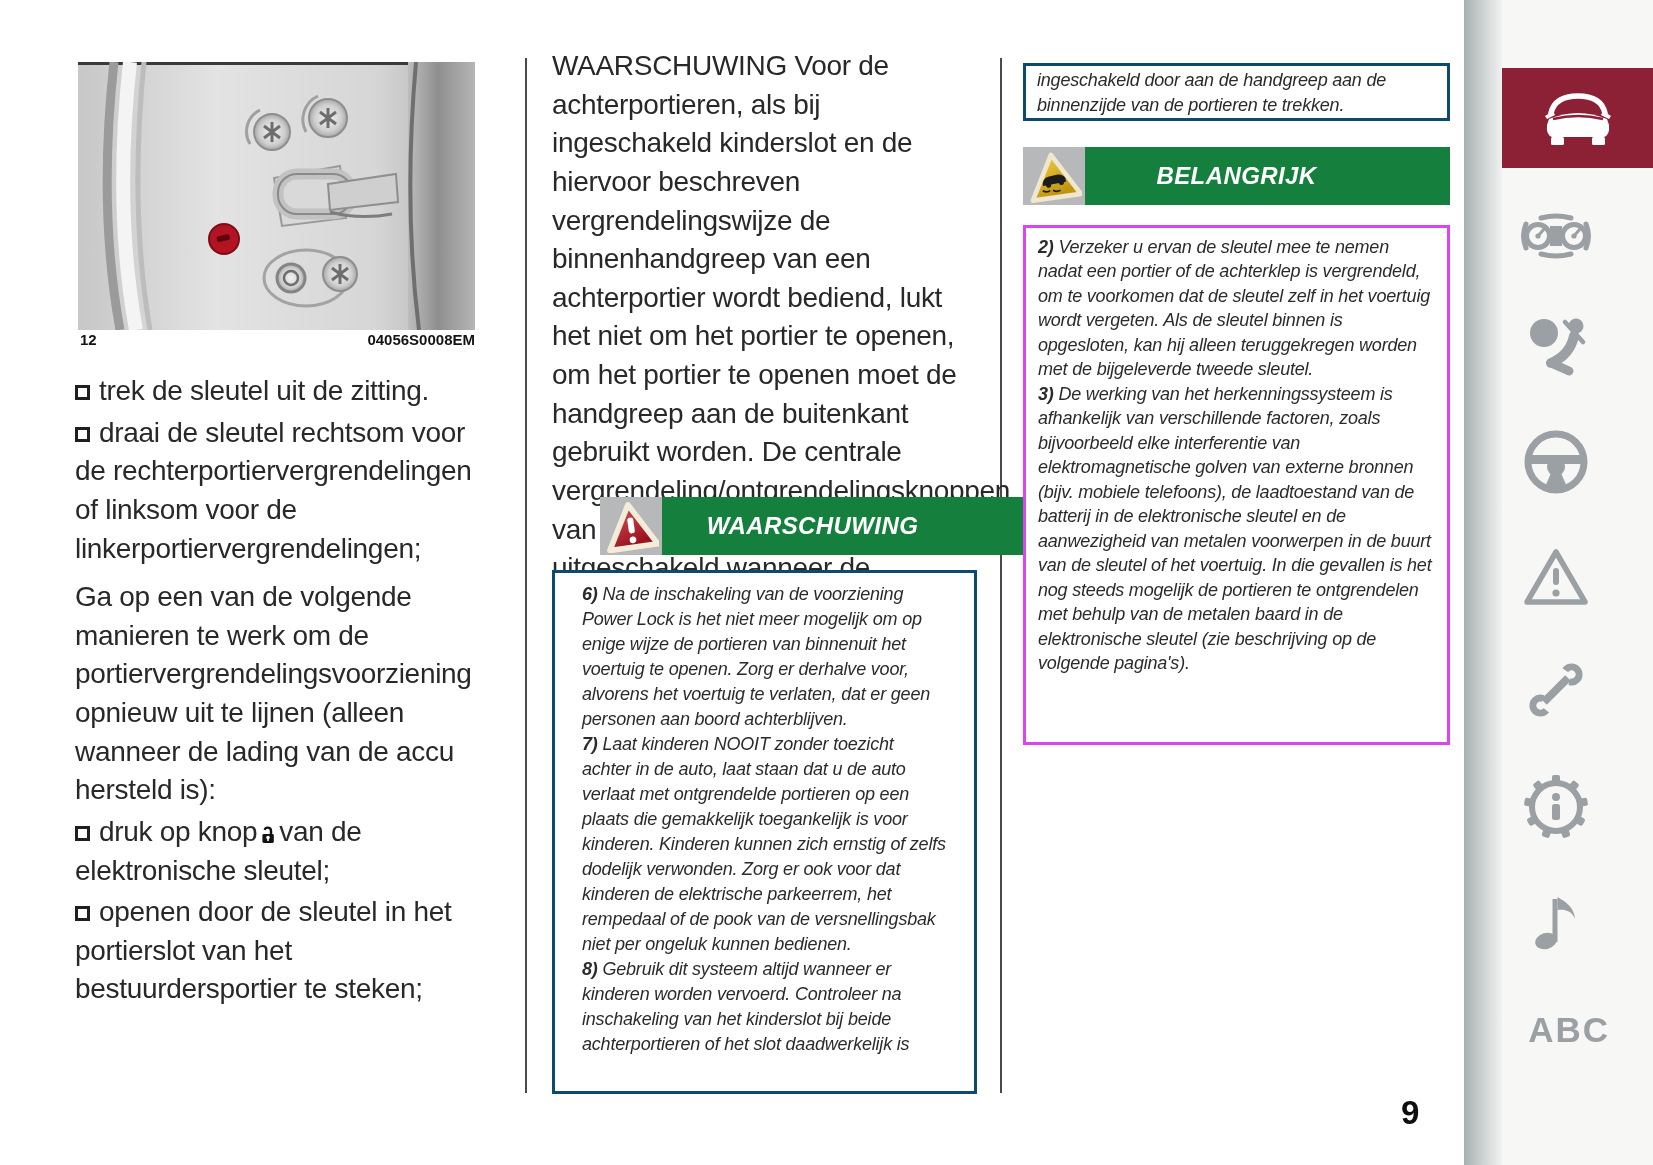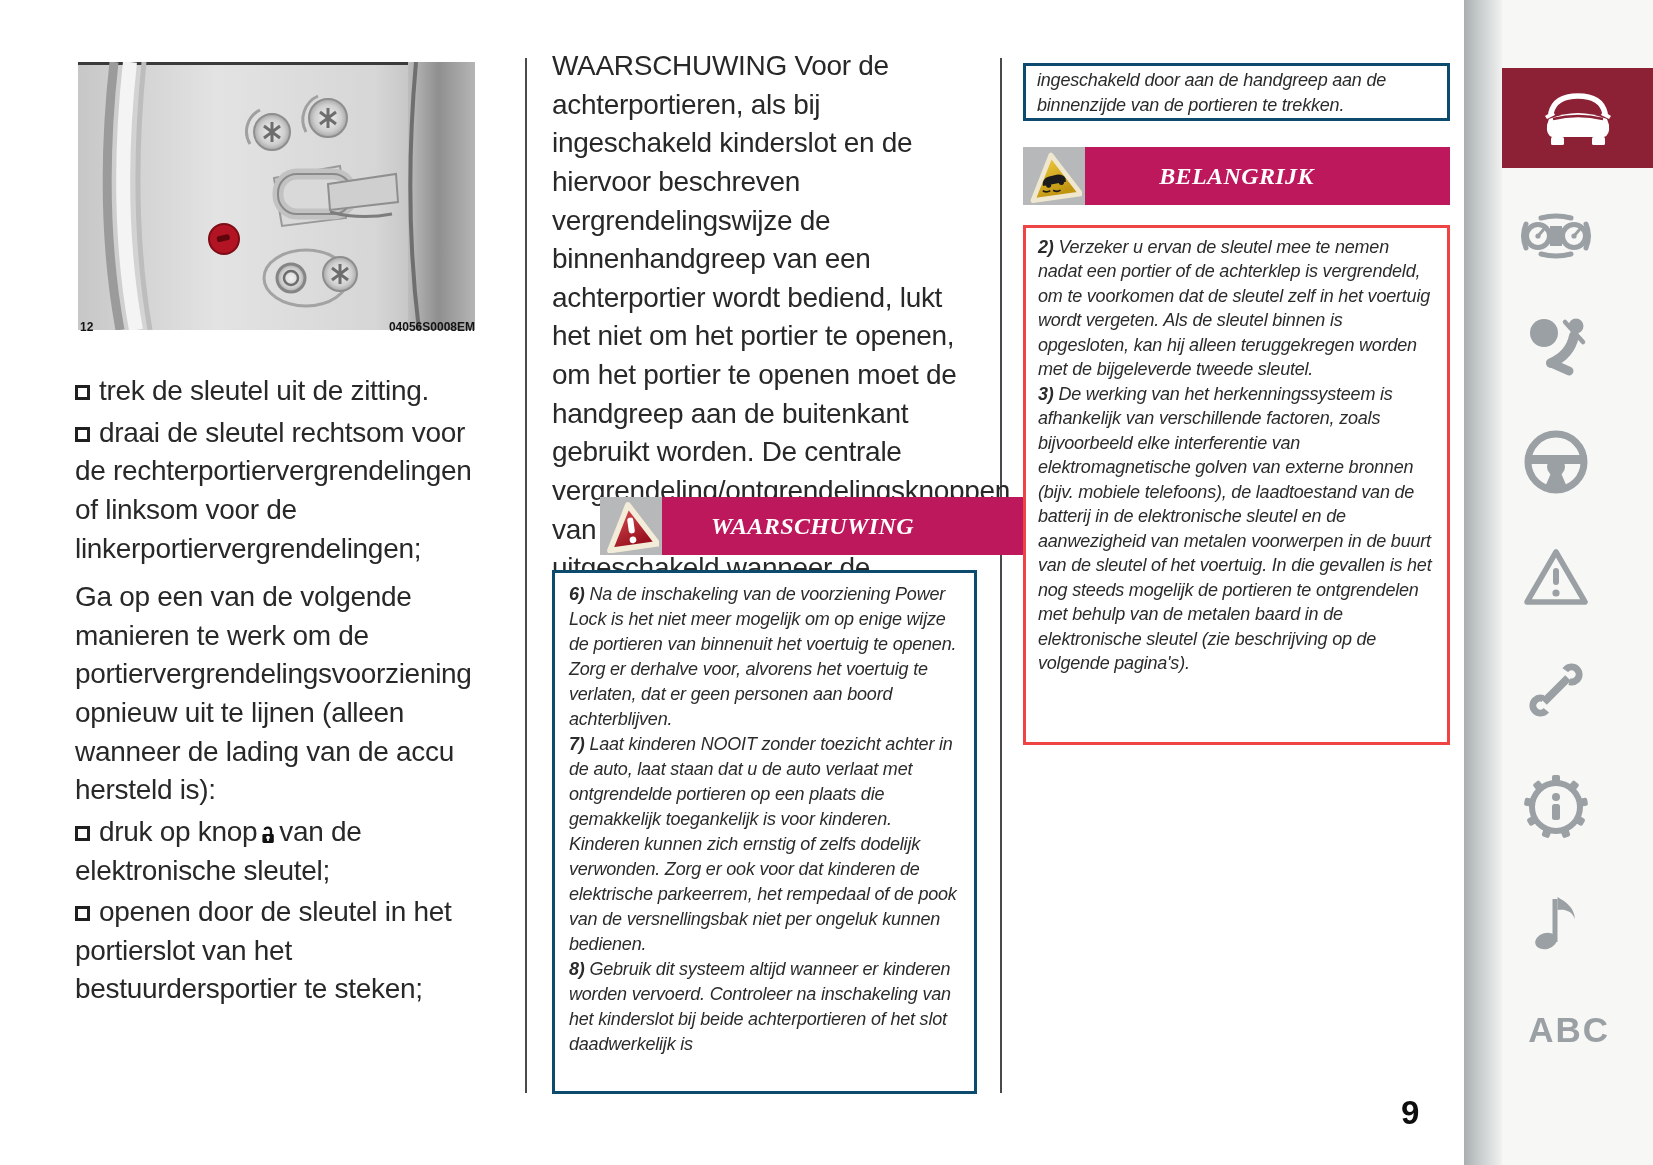--- a/index.html
+++ b/index.html
@@ -8,34 +8,34 @@
 
   
   .body-text{font-size:28px;line-height:1.38;letter-spacing:-0.3px;}
   .body-text p{margin:0 0 3px 0;}
   .para-gap{margin-top:10px !important;}
   .sq{display:inline-block;width:9px;height:9px;border:3px solid #1f1f1f;margin-right:9px;}
   .vline{position:absolute;width:2px;background:#4a4a4a;}
 
   
   .photo{position:absolute;left:78px;top:62px;width:397px;height:268px;}
-  .caption{position:absolute;left:80px;top:320px;width:395px;display:flex;
-           justify-content:space-between;font-weight:bold;font-size:12px;color:#141414;}
-
-  
-  .hbar{position:absolute;height:58px;background:#be185d;font-family:Liberation Serif, serif;}
+  .caption{position:absolute;left:80px;top:331px;width:395px;display:flex;
+           justify-content:space-between;font-weight:bold;font-size:15px;color:#141414;}
+
+  
+  .hbar{position:absolute;height:58px;background:#15803d;}
   .hbar .icon-cell{position:absolute;left:0;top:0;width:62px;height:58px;background:#b6b8b9;
                    display:flex;align-items:center;justify-content:center;}
   .hbar .bar-title{position:absolute;left:0;right:0;top:0;height:58px;display:flex;align-items:center;
                    justify-content:center;color:#ffffff;font-weight:bold;font-style:italic;
                    font-size:24px;letter-spacing:0.4px;}
 
   
   .red-box{position:absolute;box-sizing:border-box;border:3px solid #0c4a6e;background:#fff;}
-  .yellow-box{position:absolute;box-sizing:border-box;border:3px solid #ef4444;background:#fff;}
+  .yellow-box{position:absolute;box-sizing:border-box;border:3px solid #d946ef;background:#fff;}
   .box-text{font-style:italic;font-size:18px;line-height:1.39;letter-spacing:-0.2px;color:#2b2b2b;}
   .box-text .num{font-weight:bold;}
   .tight{line-height:1.36;}
 
   
   .curl{position:absolute;left:1464px;top:0;width:38px;height:1165px;
         background:linear-gradient(to right,#a9aeb1 0%,#c3c8c9 35%,#f1f2f1 100%);}
   .side{position:absolute;left:1502px;top:0;width:151px;height:1165px;background:#f7f8f6;}
   .banner{position:absolute;left:1502px;top:68px;width:151px;height:100px;background:#8c2136;
           display:flex;align-items:center;justify-content:center;}
@@ -147,21 +147,21 @@
         <g transform="rotate(-8 30 30)">
           <polygon points="30,6 56,52 4,52" fill="url(#redG)" stroke="#f3ecd9" stroke-width="6" stroke-linejoin="round"></polygon>
           <rect x="27" y="20" width="6.5" height="17" rx="3" fill="#fff"></rect>
           <circle cx="30.2" cy="44" r="3.6" fill="#fff"></circle>
         </g>
       </svg>
     </div>
     <div class="bar-title">WAARSCHUWING</div>
   </div>
 
-  <div class="red-box box-text" style="left:552px;top:570px;width:425px;height:524px;padding:9px 14px;">
+  <div class="red-box box-text" style="left:552px;top:570px;width:425px;height:524px;padding:9px 27px;">
     <span class="num">6)</span>
     <span>Na de inschakeling van de voorziening Power Lock is het niet meer mogelijk om op enige wijze de portieren van binnenuit het voertuig te openen. Zorg er derhalve voor, alvorens het voertuig te verlaten, dat er geen personen aan boord achterblijven.</span><br>
     <span class="num">7)</span>
     <span>Laat kinderen NOOIT zonder toezicht achter in de auto, laat staan dat u de auto verlaat met ontgrendelde portieren op een plaats die gemakkelijk toegankelijk is voor kinderen. Kinderen kunnen zich ernstig of zelfs dodelijk verwonden. Zorg er ook voor dat kinderen de elektrische parkeerrem, het rempedaal of de pook van de versnellingsbak niet per ongeluk kunnen bedienen.</span><br>
     <span class="num">8)</span>
     <span>Gebruik dit systeem altijd wanneer er kinderen worden vervoerd. Controleer na inschakeling van het kinderslot bij beide achterportieren of het slot daadwerkelijk is</span>
   </div>
 
   <div class="red-box box-text" style="left:1023px;top:63px;width:427px;height:58px;padding:2px 11px;">
     <span>ingeschakeld door aan de handgreep aan de binnenzijde van de portieren te trekken.</span>

